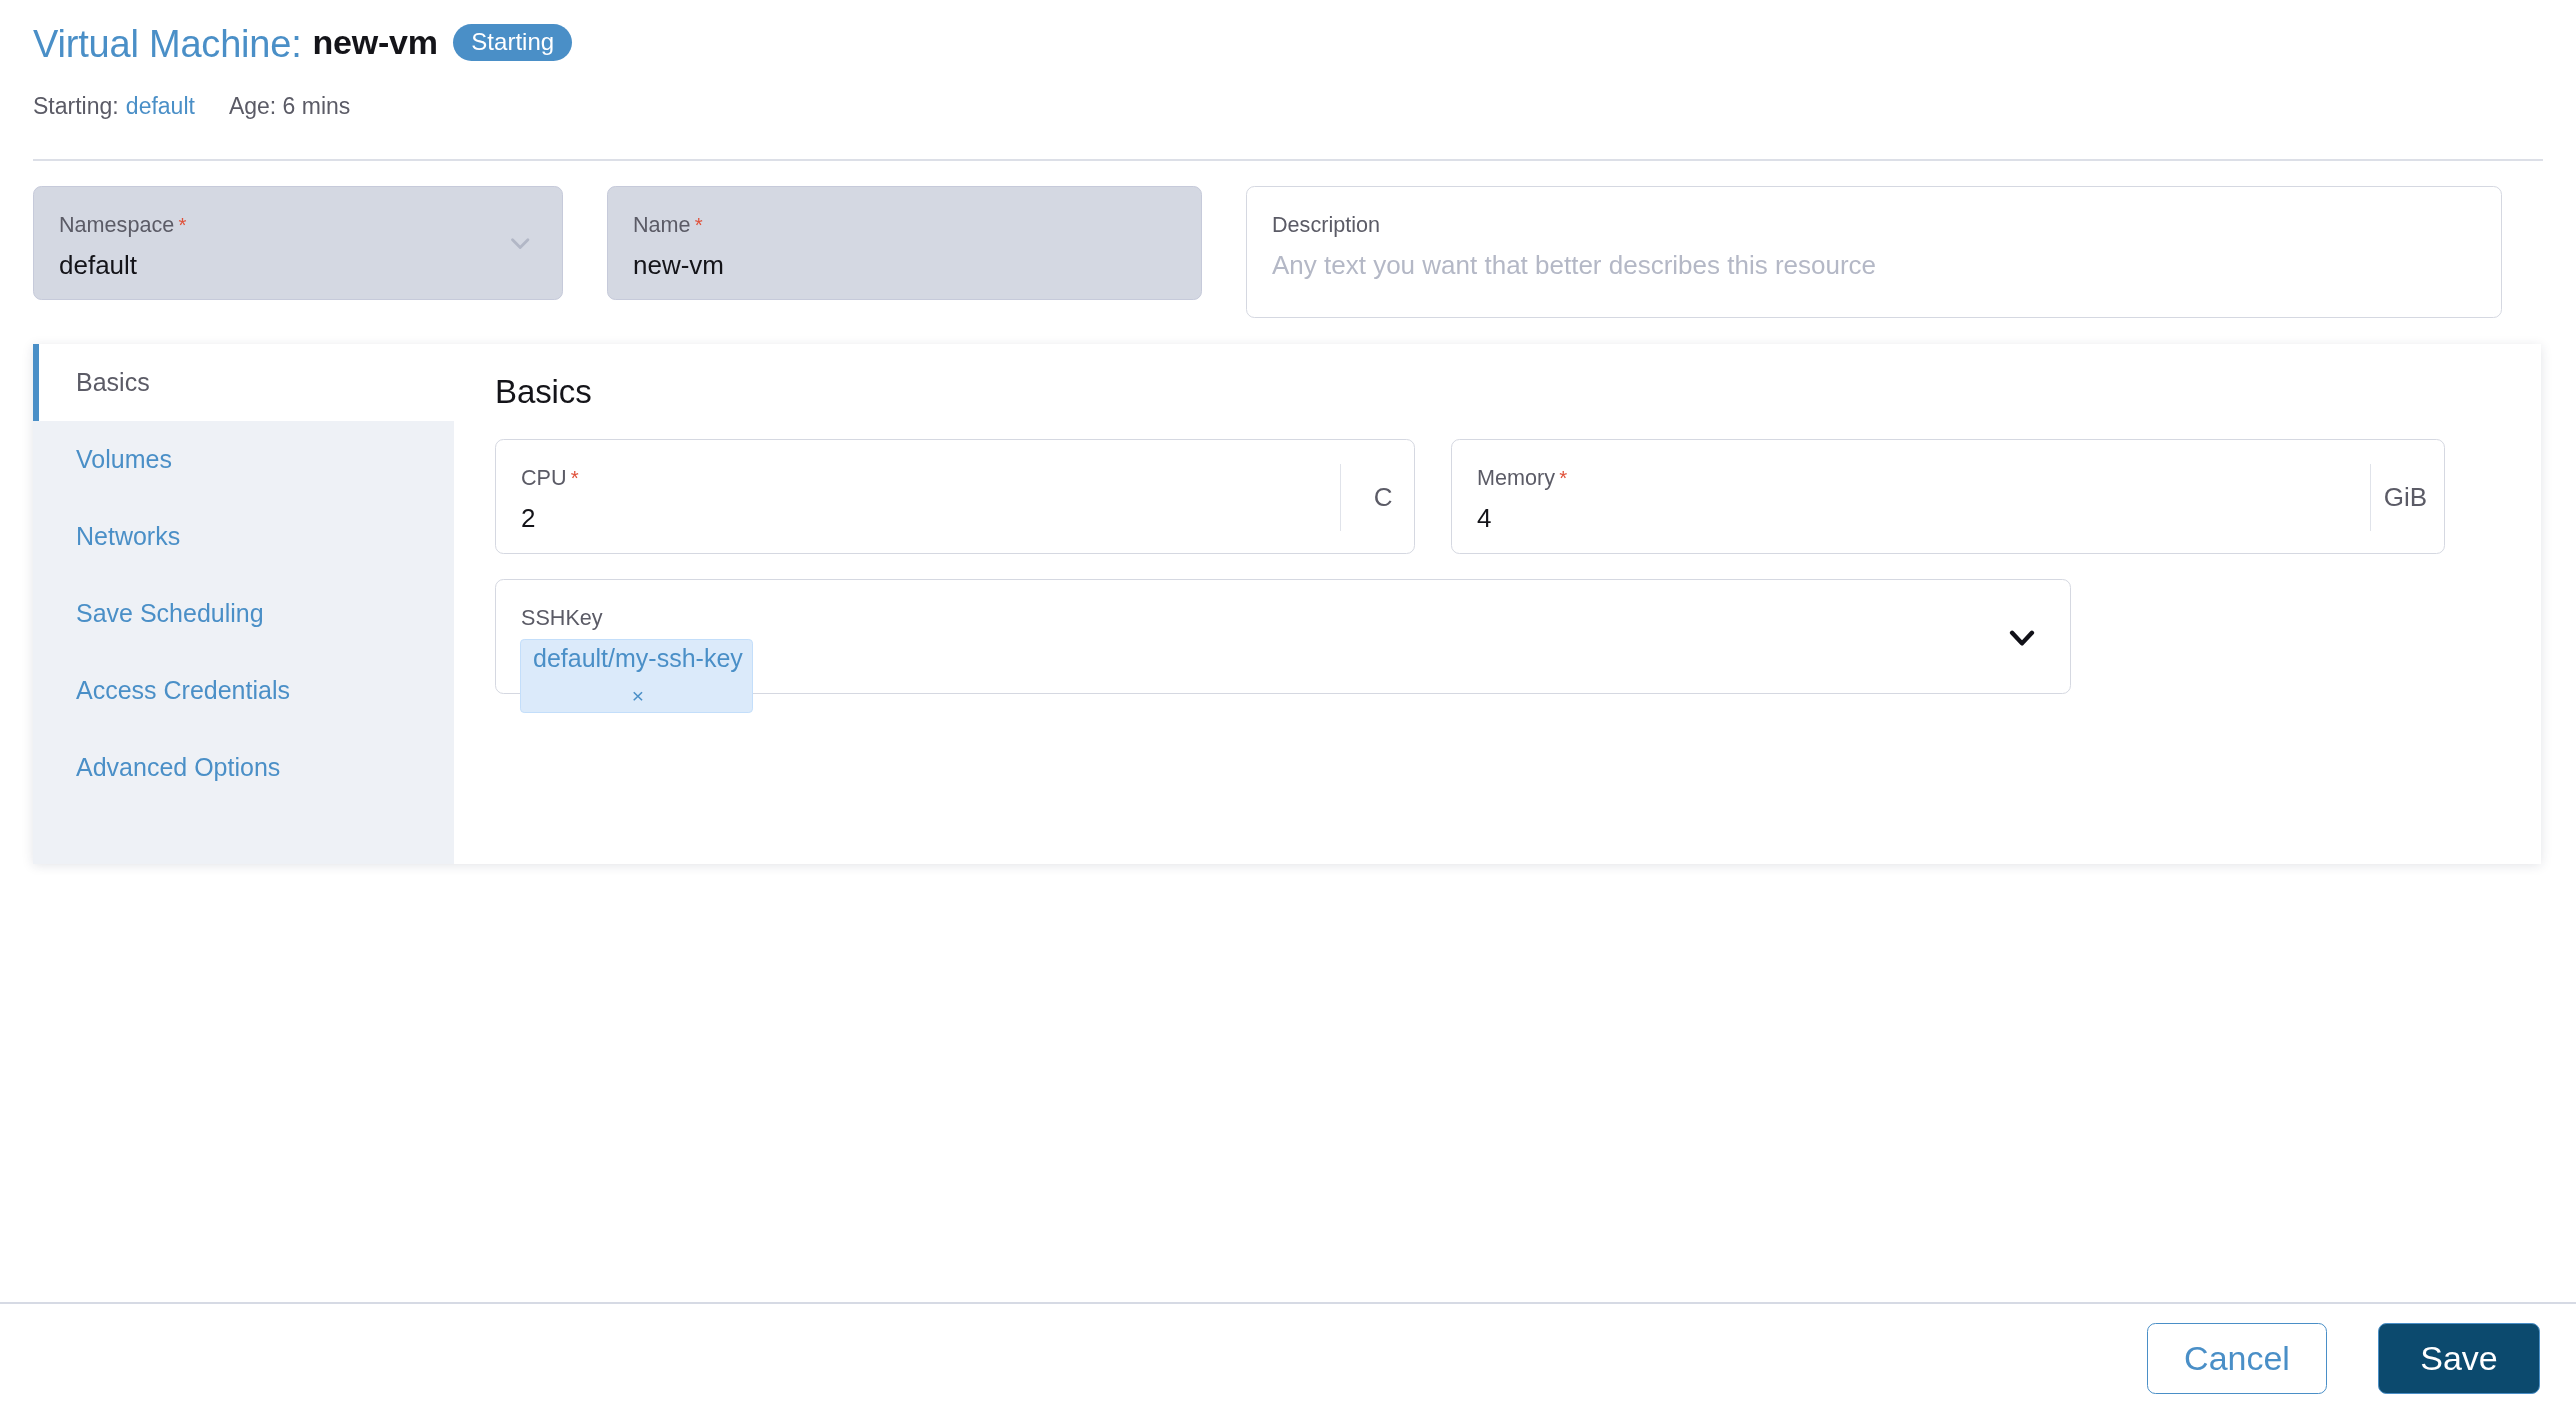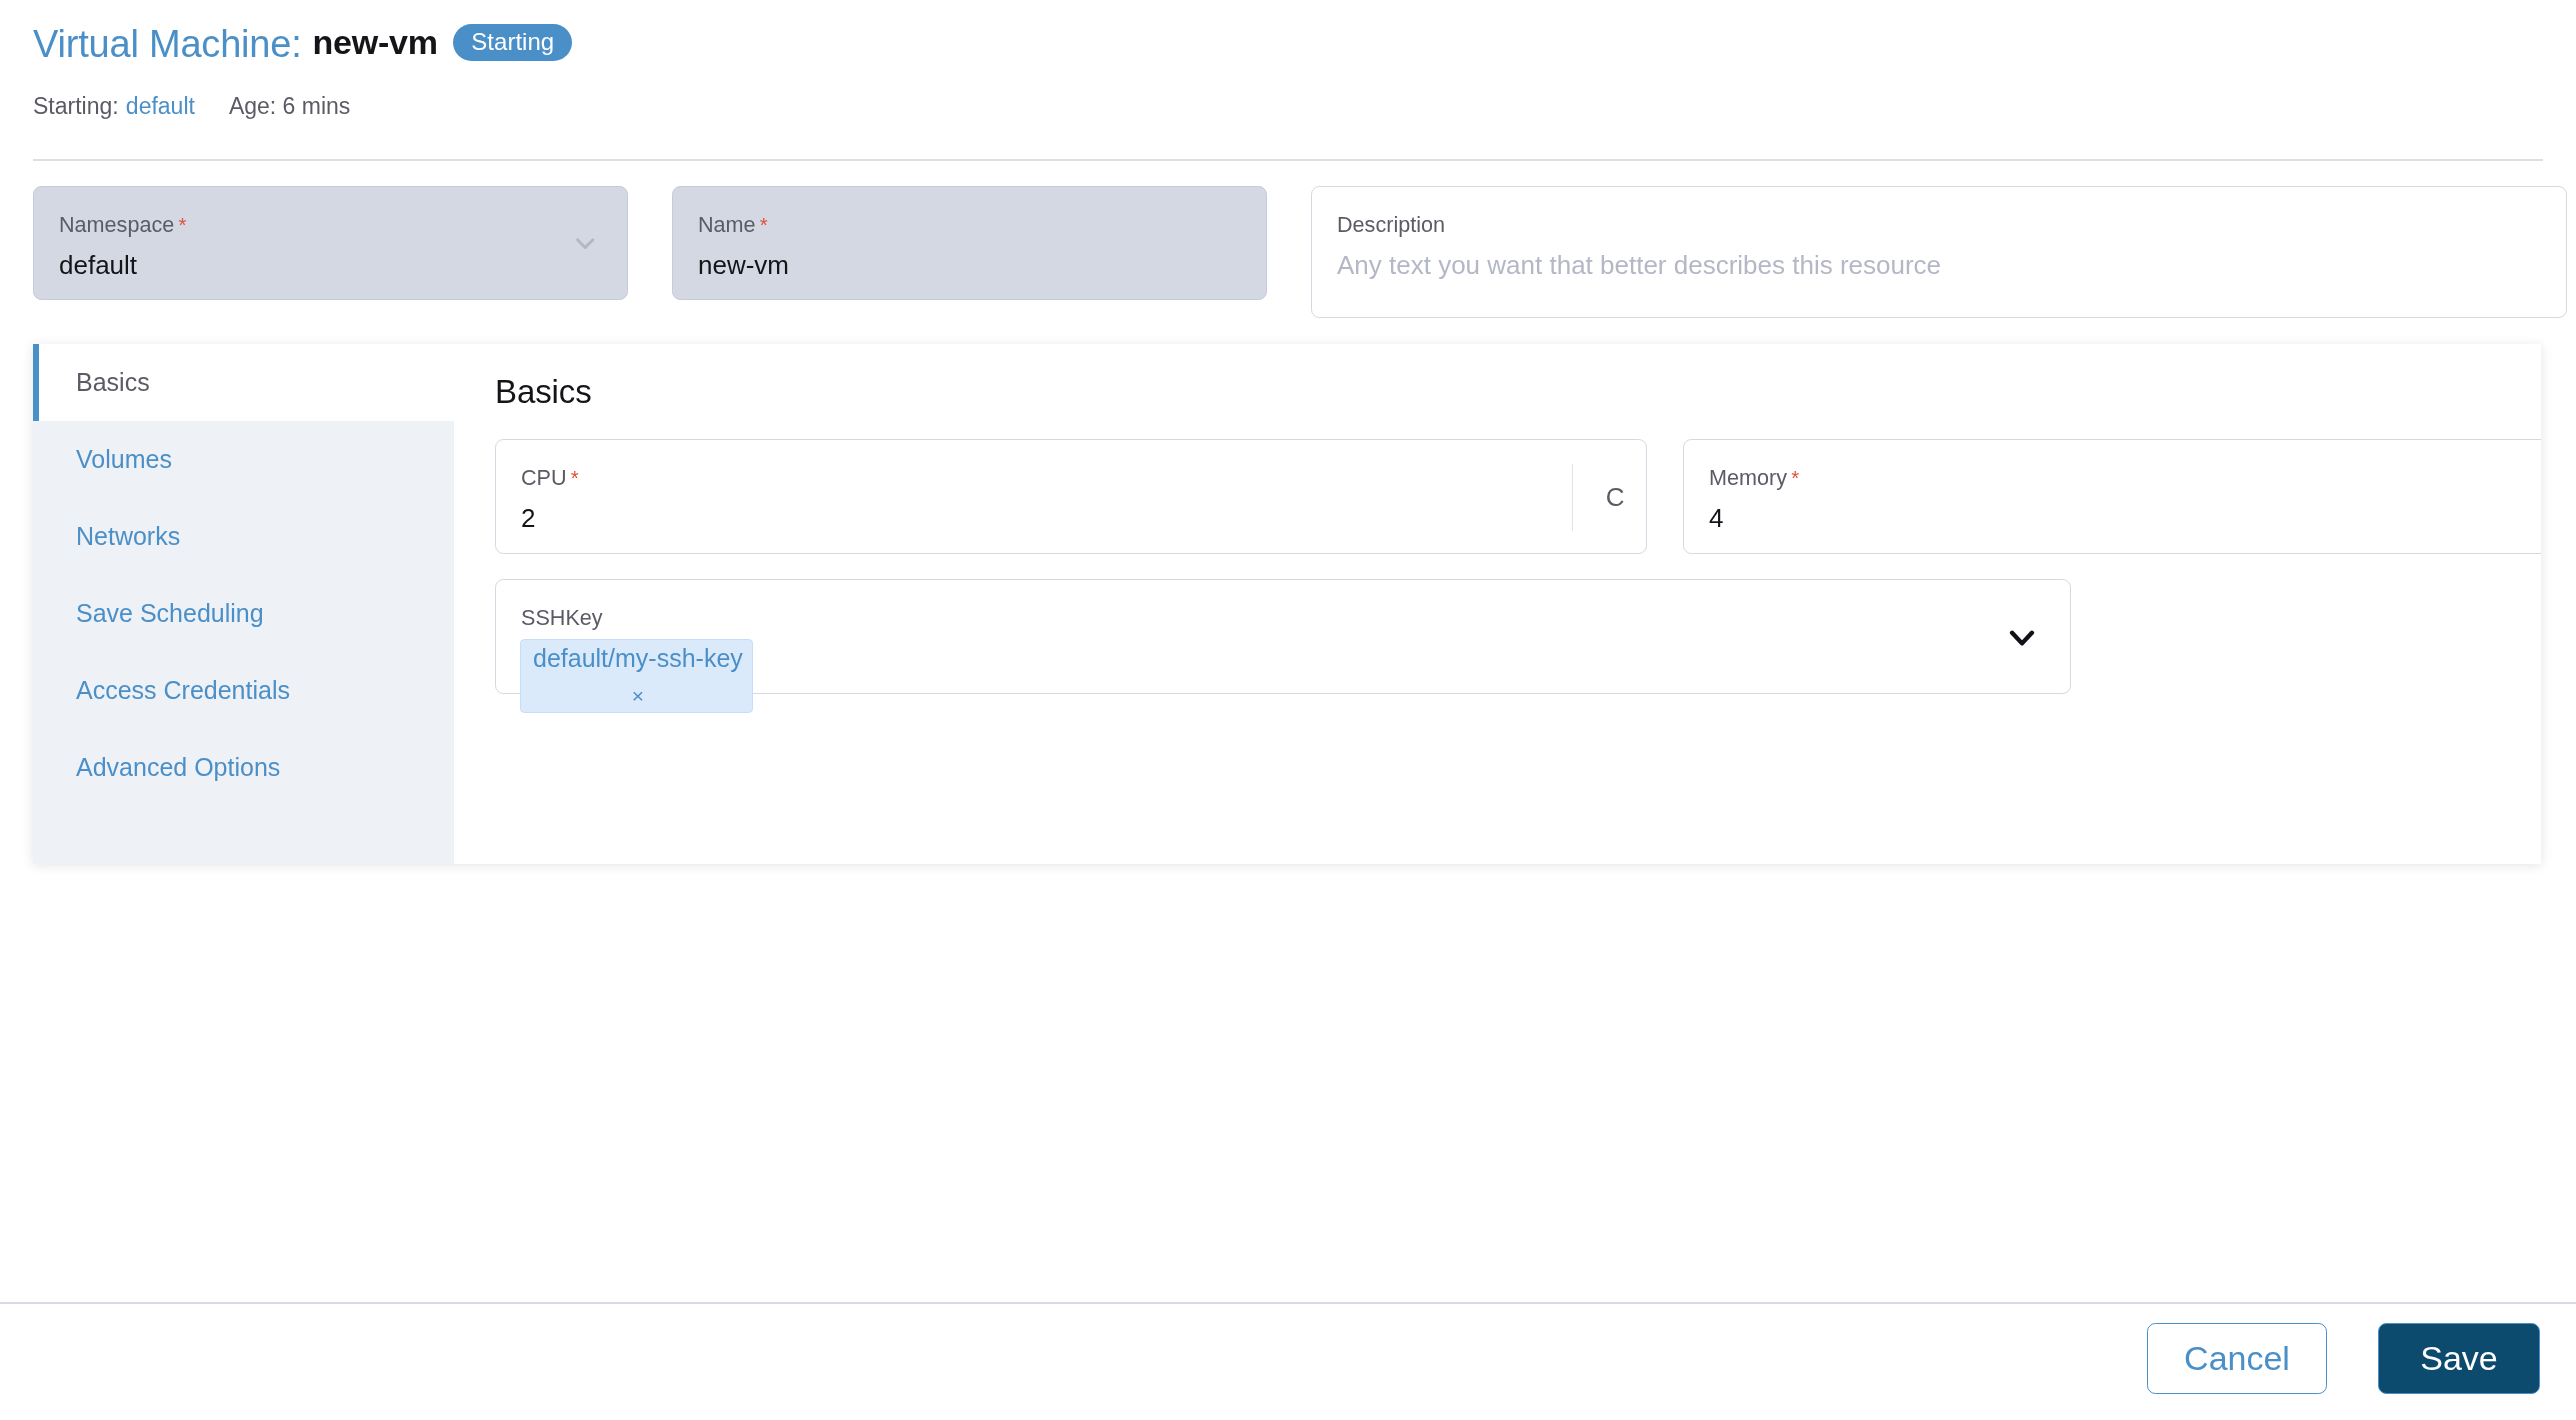--- a/index.html
+++ b/index.html
@@ -119,21 +119,21 @@
     left: 25px; top: 63px;
     white-space: nowrap;
   }
   .field-placeholder {
     font-size: 26px;
     color: #b4b8c6;
     position: absolute;
     left: 25px; top: 63px;
     white-space: nowrap;
   }
-  #ns-field { width: 595px; height: 114px; padding-left: 16px; }
+  #ns-field { width: 530px; height: 114px; padding-left: 16px; }
   #name-field { width: 595px; height: 114px; }
   #desc-field { width: 1256px; height: 132px; }
   .chevron-sm {
     position: absolute;
     right: 29px; top: 50%;
     transform: translateY(-50%);
     width: 26.4px; height: 26.4px;
   }
 
   
@@ -189,21 +189,21 @@
     margin-bottom: 25px;
   }
   .input-card {
     background: #ffffff;
     border: 1.2px solid #d5d8e1;
     border-radius: 8.4px;
     position: relative;
     box-sizing: border-box;
     height: 115px;
   }
-  #cpu-card { width: 1152px; }
+  #cpu-card { width: 920px; }
   #mem-card { width: 994px; }
   #ssh-card { width: 1576px; height: 115px; }
   .unit-divider {
     position: absolute;
     right: 73px; top: 24px;
     width: 1.2px; height: 67px;
     background: #e0e3ea;
   }
   .unit-text {
     position: absolute;

